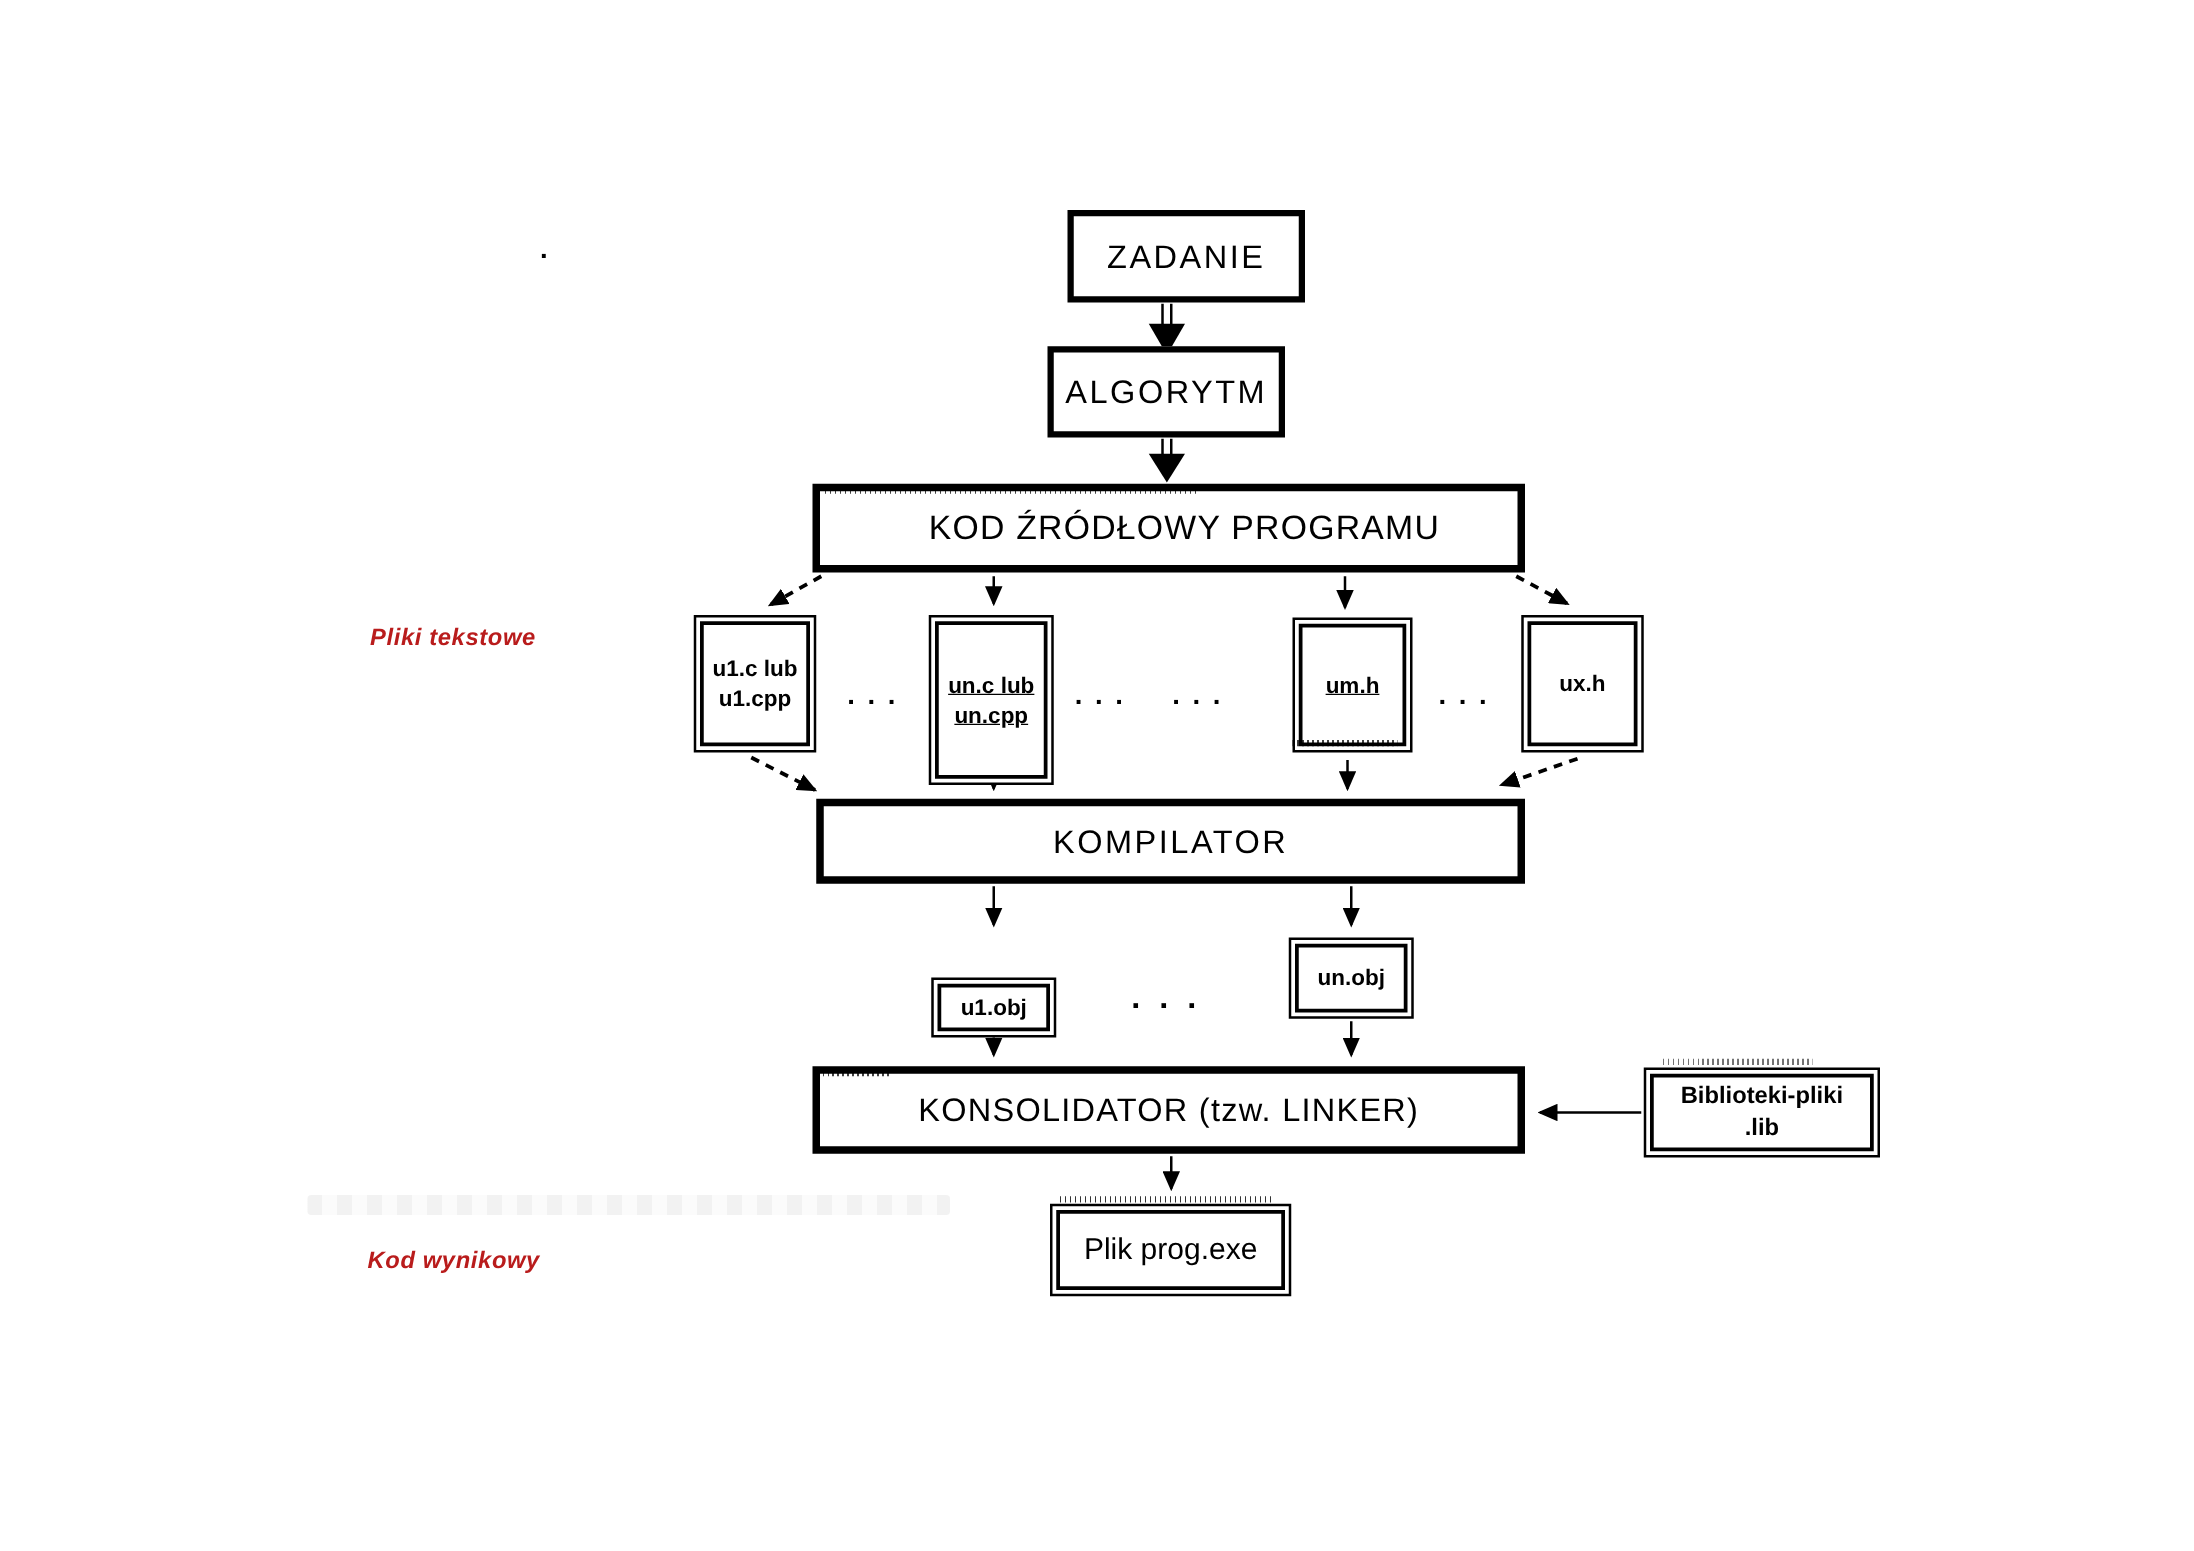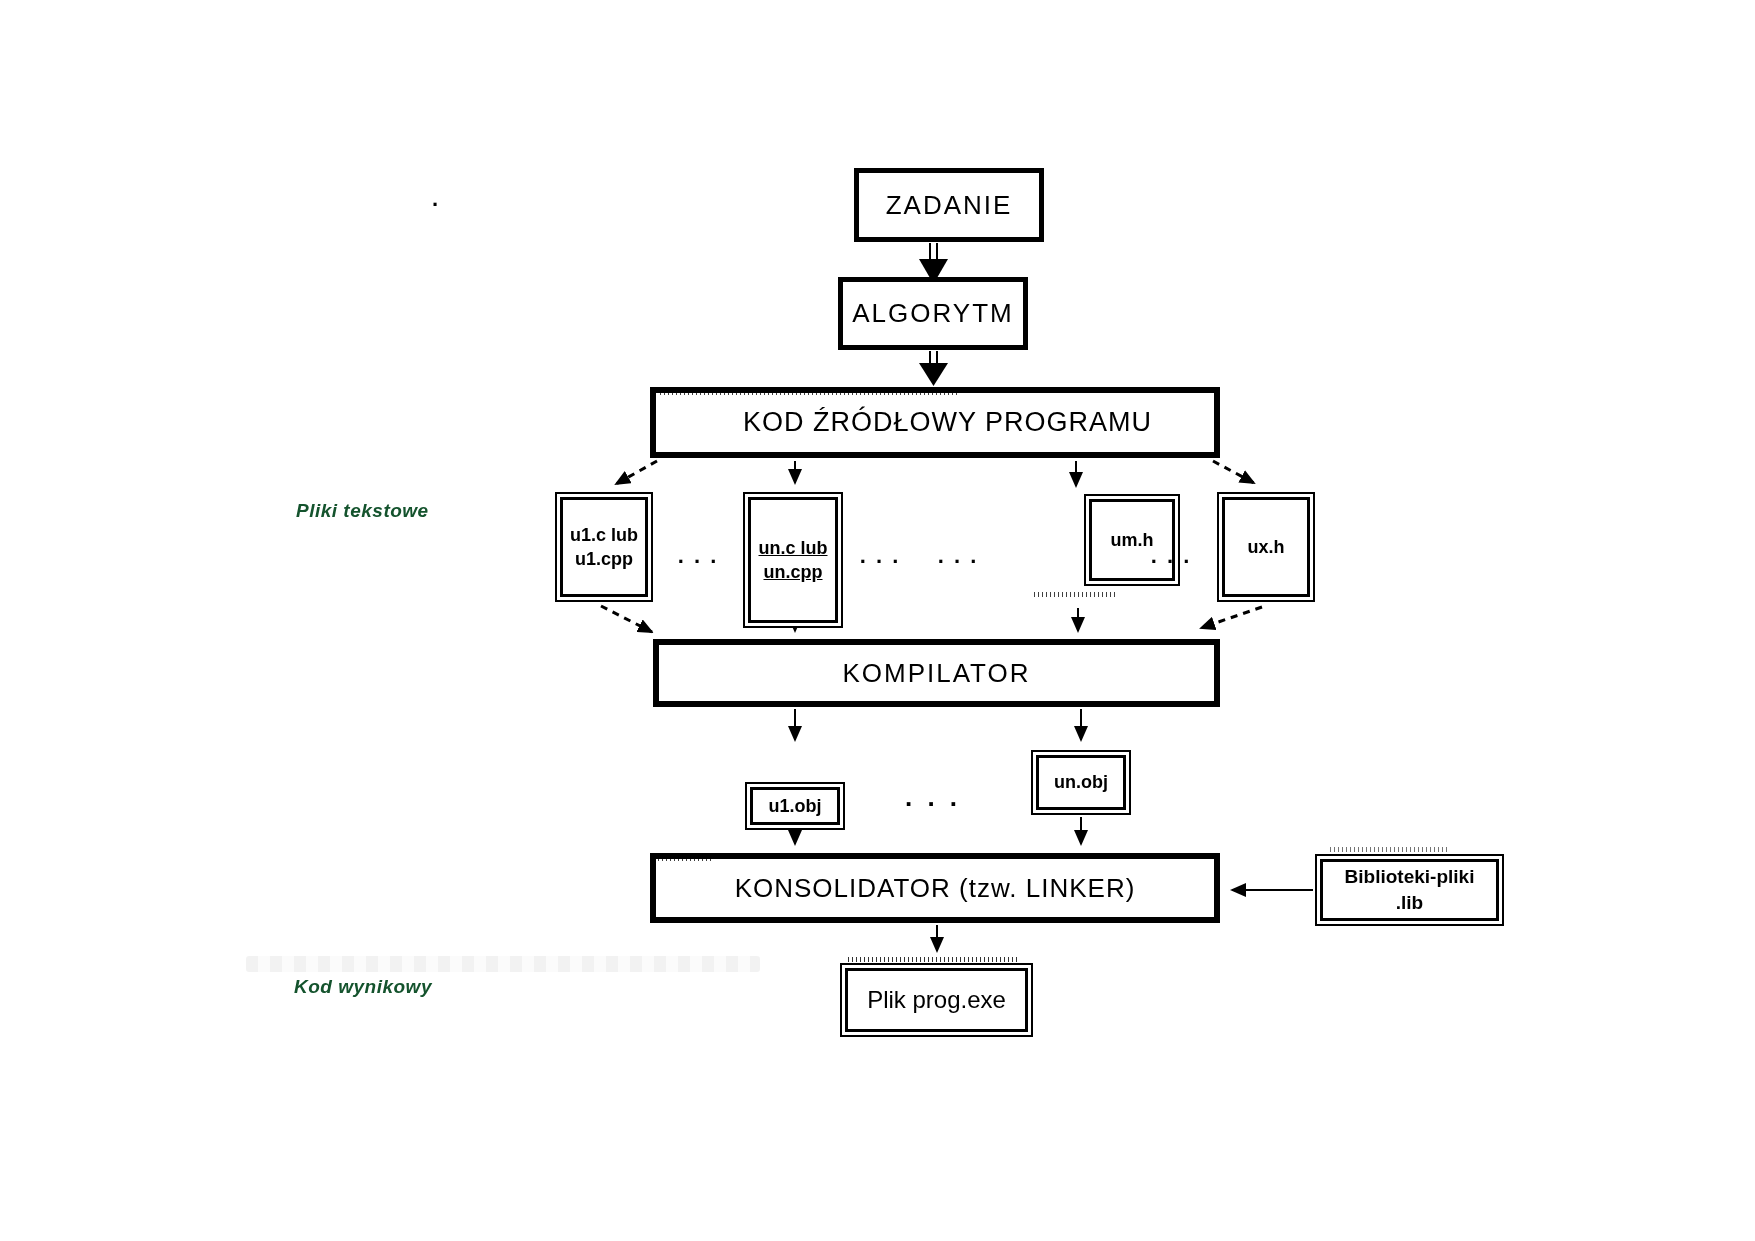--- a/index.html
+++ b/index.html
@@ -28,21 +28,21 @@
   }
   .frame.lib .inner { font-size:19px; }
   .frame.exe .inner { font-weight:normal; font-size:24px; }
   .dots {
     position:absolute; font-weight:bold; font-size:22px; letter-spacing:2px;
     color:#000; width:80px; text-align:center;
   }
   .dots.bigdots { font-size:26px; letter-spacing:4px; }
   .side-label {
     position:absolute; font-weight:bold; font-style:italic; font-size:19px;
-    letter-spacing:0.5px; color:#14532d;
+    letter-spacing:0.5px; color:#b91c1c;
   }
   .stray { position:absolute; font-size:22px; font-weight:bold; }
   .artifact { position:absolute; pointer-events:none; }
   .hatch {
     background:repeating-linear-gradient(90deg,#000 0 1px, transparent 1px 4px);
     opacity:0.75; height:5px;
   }
   .watermark {
     background:repeating-linear-gradient(90deg, rgba(0,0,0,0.05) 0 12px, rgba(0,0,0,0.015) 12px 24px);
     border-radius:3px;
@@ -113,21 +113,21 @@
     </div>
   </div>
 
   <div class="frame" style="left:743px; top:492px; width:100px; height:136px;text-decoration:underline;">
     <div class="inner">
       <span>un.c lub</span>
       <span>un.cpp</span>
     </div>
   </div>
 
-  <div class="frame" style="left:1084px; top:494px; width:96px; height:92px;">
+  <div class="frame" style="left:1034px; top:494px; width:96px; height:108px;text-decoration:underline;">
     <div class="inner">
       <span>um.h</span>
     </div>
   </div>
   <div class="artifact hatch" style="left:1034px; top:592px; width:84px;"></div>
 
   <div class="frame" style="left:1217px; top:492px; width:98px; height:110px;">
     <div class="inner">
       <span>ux.h</span>
     </div>
@@ -170,19 +170,19 @@
   <div class="artifact hatch" style="left:1330px; top:847px; width:120px; opacity:0.55;"></div>
 
   <div class="frame exe" style="left:840px; top:963px; width:193px; height:74px;">
     <div class="inner">
       <span>Plik prog.exe</span>
     </div>
   </div>
   <div class="artifact hatch" style="left:848px; top:957px; width:170px; opacity:0.8;"></div>
 
   <div class="side-label" style="left:296px; top:500px;">Pliki tekstowe</div>
-  <div class="side-label" style="left:294px; top:976px;text-align:right;">Kod wynikowy</div>
+  <div class="side-label" style="left:294px; top:998px;text-align:right;">Kod wynikowy</div>
 
   <div class="stray" style="left:432px; top:186px;">.</div>
 
   <div class="artifact watermark" style="left:246px; top:956px; width:514px; height:16px;"></div>
 
 </div>
 
 </body></html>

